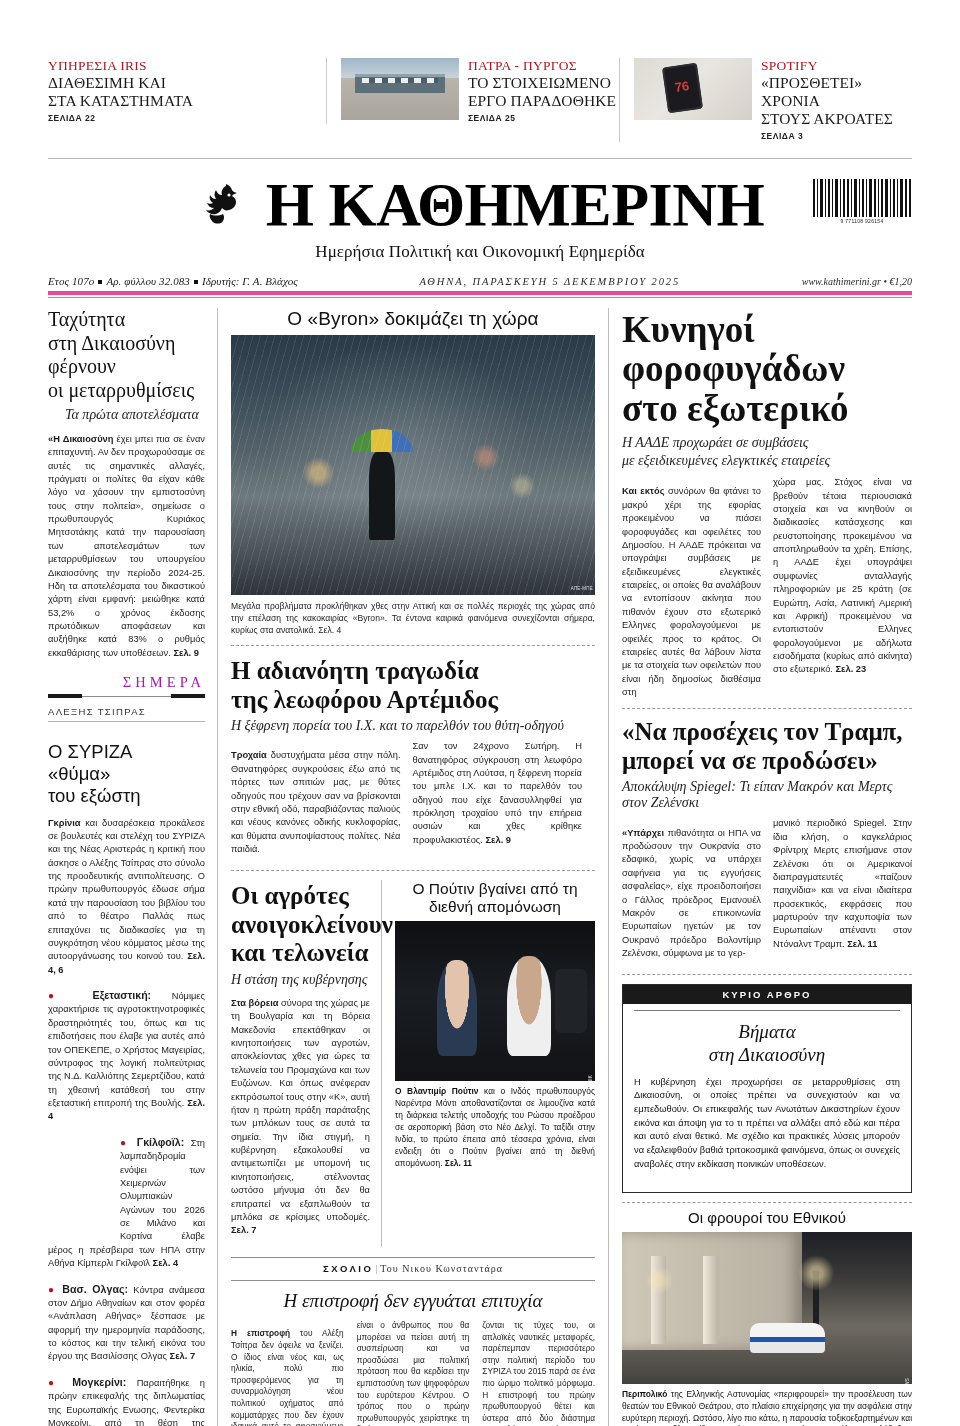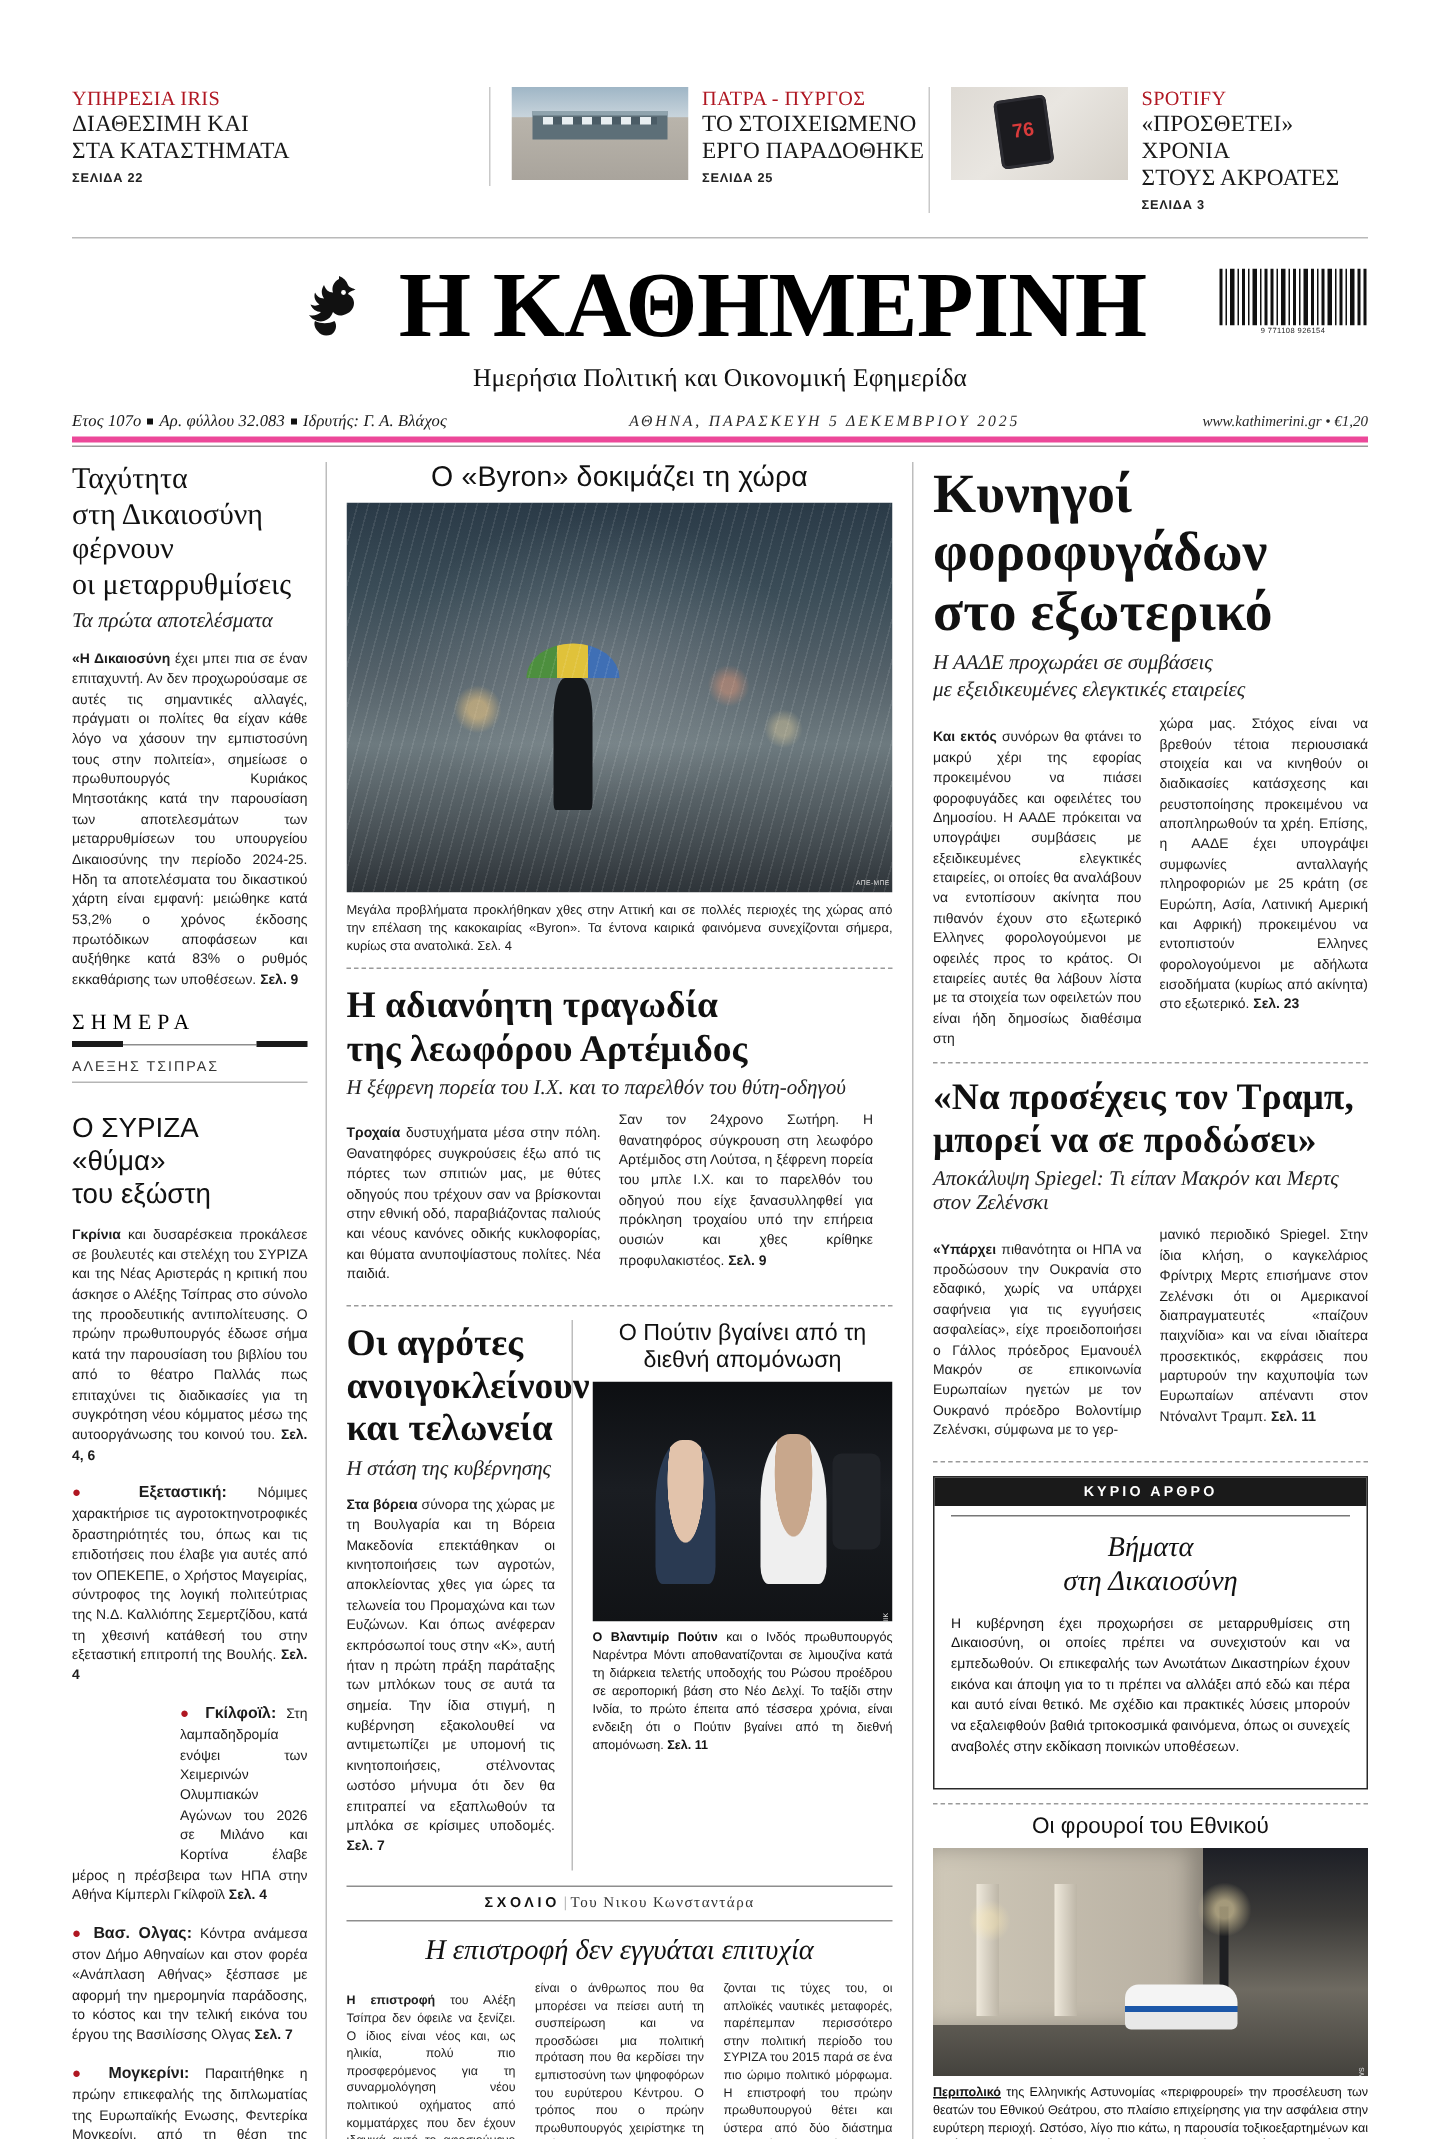--- a/index.html
+++ b/index.html
@@ -103,31 +103,31 @@
   
   .grid { display:flex; gap:0; margin-top:10px; }
   .col-left { width:170px; flex:none; padding-right:12px; border-right:1px solid #bdbdbd; }
   .col-mid  { width:390px; flex:none; padding:0 13px; }
   .col-right{ width:304px; flex:none; padding-left:13px; border-left:1px solid #bdbdbd; }
 
   
   .lead-head {
     font-size:20px; line-height:1.18; color:#111; font-weight:400; margin:0 0 5px 0;
   }
-  .lead-kicker { font-style:italic; font-size:14px; color:#222; margin-bottom:7px; }
+  .lead-kicker { font-style:italic; font-size:14px; color:#222; margin-bottom:7px;margin-left:17px; }
   .body-txt {
     font-size:9.3px; line-height:1.44; text-align:justify; color:#1c1c1c;
     font-family:"Liberation Sans","DejaVu Sans",sans-serif; hyphens:auto;
   }
   .body-txt b { font-family:"Liberation Sans",sans-serif; font-weight:700; }
   .pg { font-weight:700; }
 
   .sec-band { margin:14px 0 8px 0; }
   .sec-title {
-    text-align:left; font-size:14.5px; letter-spacing:.28em; color:#000000;
+    text-align:right; font-size:14.5px; letter-spacing:.28em; color:#a21caf;
     font-family:"Liberation Serif",serif;
   }
   .sec-bar { display:flex; align-items:center; gap:0; margin-top:3px; }
   .sec-bar i { height:4px; background:#1a1a1a; width:34px; display:block; }
   .sec-bar span { flex:1; height:1px; background:#8d8d8d; }
   .byline {
     font-size:9.5px; letter-spacing:.14em; color:#333;
     font-family:"Liberation Sans",sans-serif; padding-bottom:4px;
     border-bottom:1px solid #b5b5b5; margin-bottom:7px;
   }
@@ -298,21 +298,21 @@
     background:#1e1f22;
   }
   .ph-street .glow{
     position:absolute; inset:0;
     background:
       radial-gradient(circle at 67% 27%, rgba(255,236,180,.55) 0 6px, rgba(0,0,0,0) 18px),
       radial-gradient(circle at 13% 32%, rgba(255,236,180,.40) 0 5px, rgba(0,0,0,0) 14px);
   }
   .cap-guard { font-size:8.4px; line-height:1.42; margin-top:5px; text-align:justify;
                font-family:"Liberation Sans",sans-serif; }
-  .cap-guard b { font-weight:700;text-decoration:underline; }
+  .cap-guard b { font-weight:700; }
 
   .vcredit {
     position:absolute; right:2px; bottom:6px; transform:rotate(-90deg);
     transform-origin:100% 100%;
     font-family:"Liberation Sans",sans-serif; font-size:4.6px; color:#e4e4e4;
     letter-spacing:.05em; white-space:nowrap;
   }
   .bot-dash { border-top:1.5px dashed #9a9a9a; margin:9px 0 0 0; }
 </style>
 </head>

